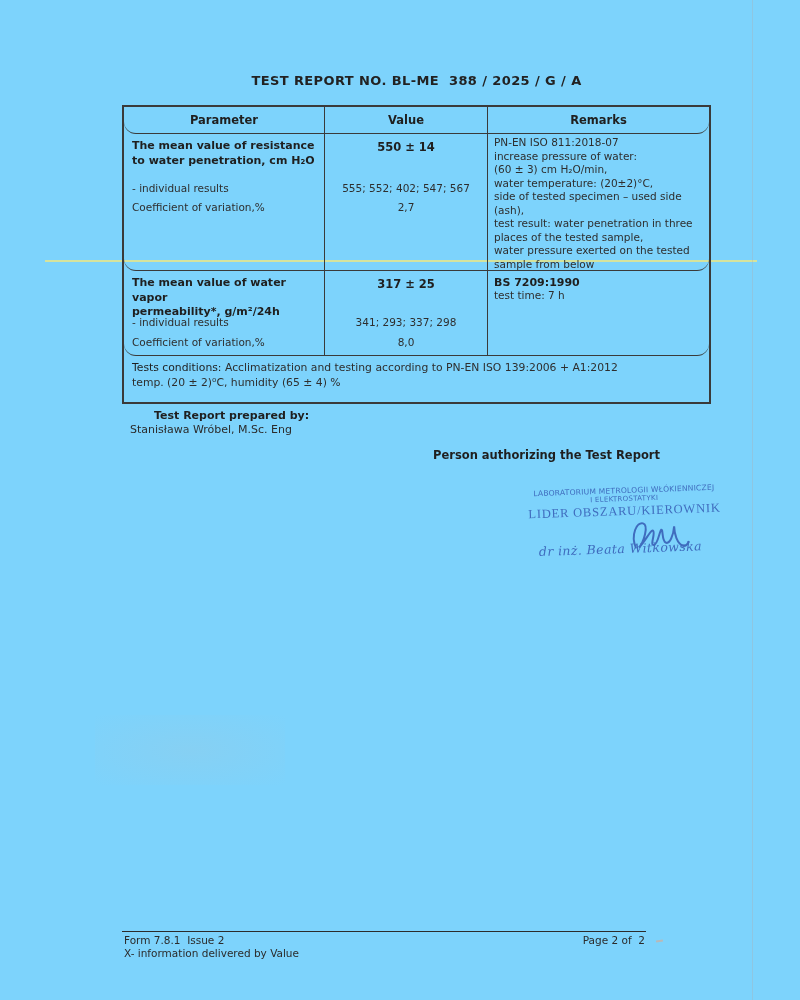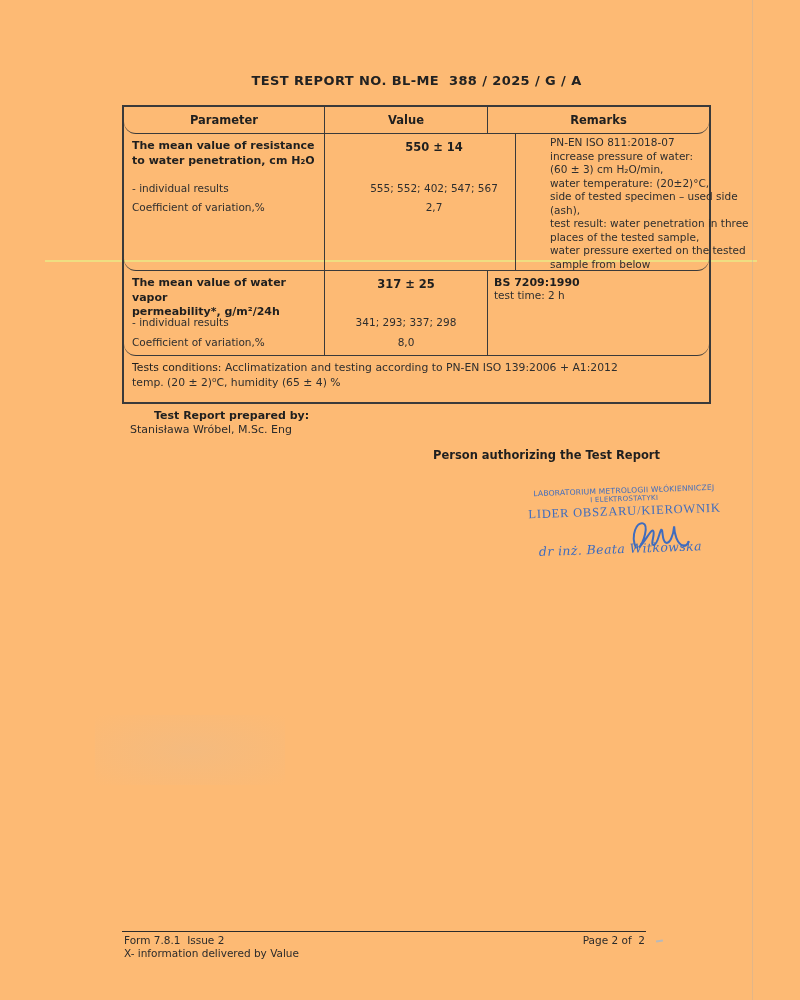--- a/index.html
+++ b/index.html
@@ -1,21 +1,21 @@
 <!DOCTYPE html>
 <html><head>
 <meta charset="utf-8">
 <style>
   * { margin:0; padding:0; box-sizing:border-box; }
   html,body { width:800px; height:1000px; }
   body {
     font-family:"DejaVu Sans","Liberation Sans",sans-serif;
     background:#ffffff; color:#2b2b2b; position:relative; overflow:hidden;
   }
-  .page { position:absolute; inset:0; background:#fdba74; }
+  .page { position:absolute; inset:0; background:#7dd3fc; }
 
   .prewrap { white-space:pre-wrap; }
   .preline { white-space:pre-line; }
 
   
   .doc-title {
     position:absolute; left:122px; top:73px; width:589px;
     text-align:center; font-weight:bold; font-size:13px; letter-spacing:0.4px;
     color:#222;
   }
@@ -24,21 +24,21 @@
   .report-table {
     position:absolute; left:122px; top:105px; width:589px;
     border:2px solid #3a3a3a; font-size:10.5px; color:#2e2e2e;
   }
   .t-row { display:grid; grid-template-columns:201px 163px 221px; border-bottom:1.5px solid #3a3a3a; position:relative;border-radius:12px; }
   .t-row:last-child { border-bottom:none; }
   .t-cell { position:relative; border-right:1.5px solid #3a3a3a; }
   .t-cell:last-child { border-right:none; }
   .t-head { height:27px; }
   .t-head .t-cell { display:flex; align-items:center; justify-content:center; font-weight:bold; font-size:11.5px; color:#1f1f1f; }
-  .row-1 { height:137px;gap:28px; }
+  .row-1 { height:137px; }
   .row-2 { height:85px; }
   .row-cond { min-height:46px; }
 
   .param-title { position:absolute; left:8px; top:5px; font-weight:bold; font-size:11px; line-height:14.5px; color:#1f1f1f; }
   .param-individual { position:absolute; left:8px; top:48px; }
   .param-coeff { position:absolute; left:8px; top:67px; }
   .row-2 .param-individual { top:45px; }
   .row-2 .param-coeff { top:65px; }
 
   .val-mean { position:absolute; left:0; top:6px; width:100%; text-align:center; font-weight:bold; font-size:11.5px; color:#1f1f1f; }
@@ -142,21 +142,21 @@
         <div class="param-individual">- individual results</div>
         <div class="param-coeff">Coefficient of variation,%</div>
       </div>
       <div class="t-cell">
         <div class="val-mean">317 ± 25</div>
         <div class="val-individual">341; 293; 337; 298</div>
         <div class="val-coeff">8,0</div>
       </div>
       <div class="t-cell">
         <div class="remarks-standard">BS 7209:1990</div>
-        <div class="remarks-detail">test time: 2 h</div>
+        <div class="remarks-detail">test time: 7 h</div>
       </div>
     </div>
 
     <div class="t-row row-cond">
       <div class="cond-cell"><span class="cond-label">Tests conditions:</span> <span class="preline">Acclimatization and testing according to PN-EN ISO 139:2006 + A1:2012
 temp. (20 ± 2)⁰C, humidity (65 ± 4) %</span></div>
     </div>
 
   </div>
 

